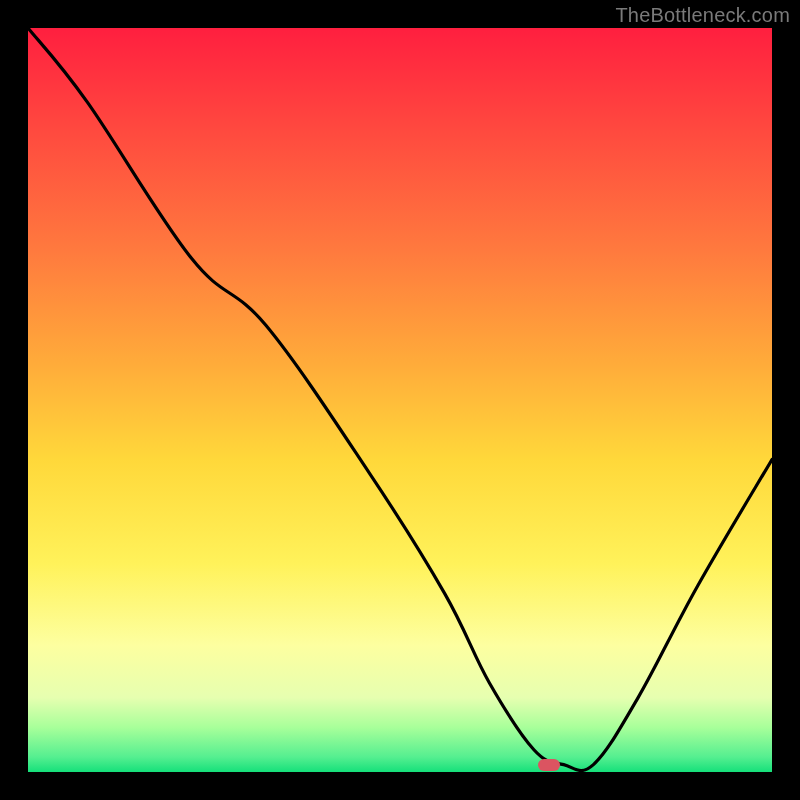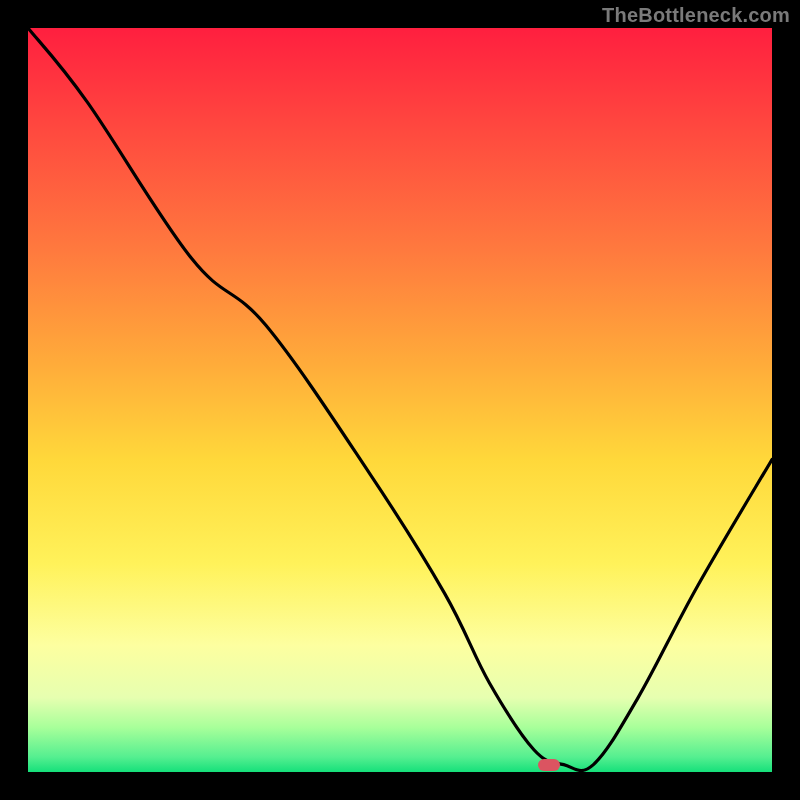--- a/index.html
+++ b/index.html
@@ -53,21 +53,21 @@
     border-radius: 6px;
     background: #db5461;
     transform: translate(-50%, -50%);
   }
   .watermark {
     position: absolute;
     top: 4px;
     right: 10px;
     color: #7a7a7a;
     font-size: 20px;
-    font-weight: 700;
+    font-weight: 400;
     letter-spacing: 0.2px;
   }
 </style>
 </head>
 <body>
 
 <div class="frame">
   <div class="watermark">TheBottleneck.com</div>
 
   <div class="plot">

